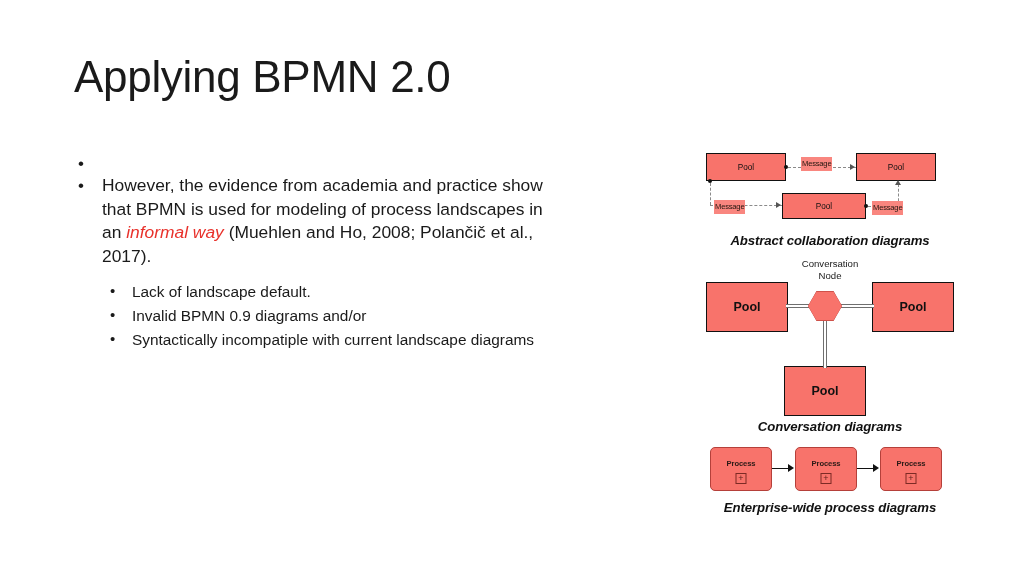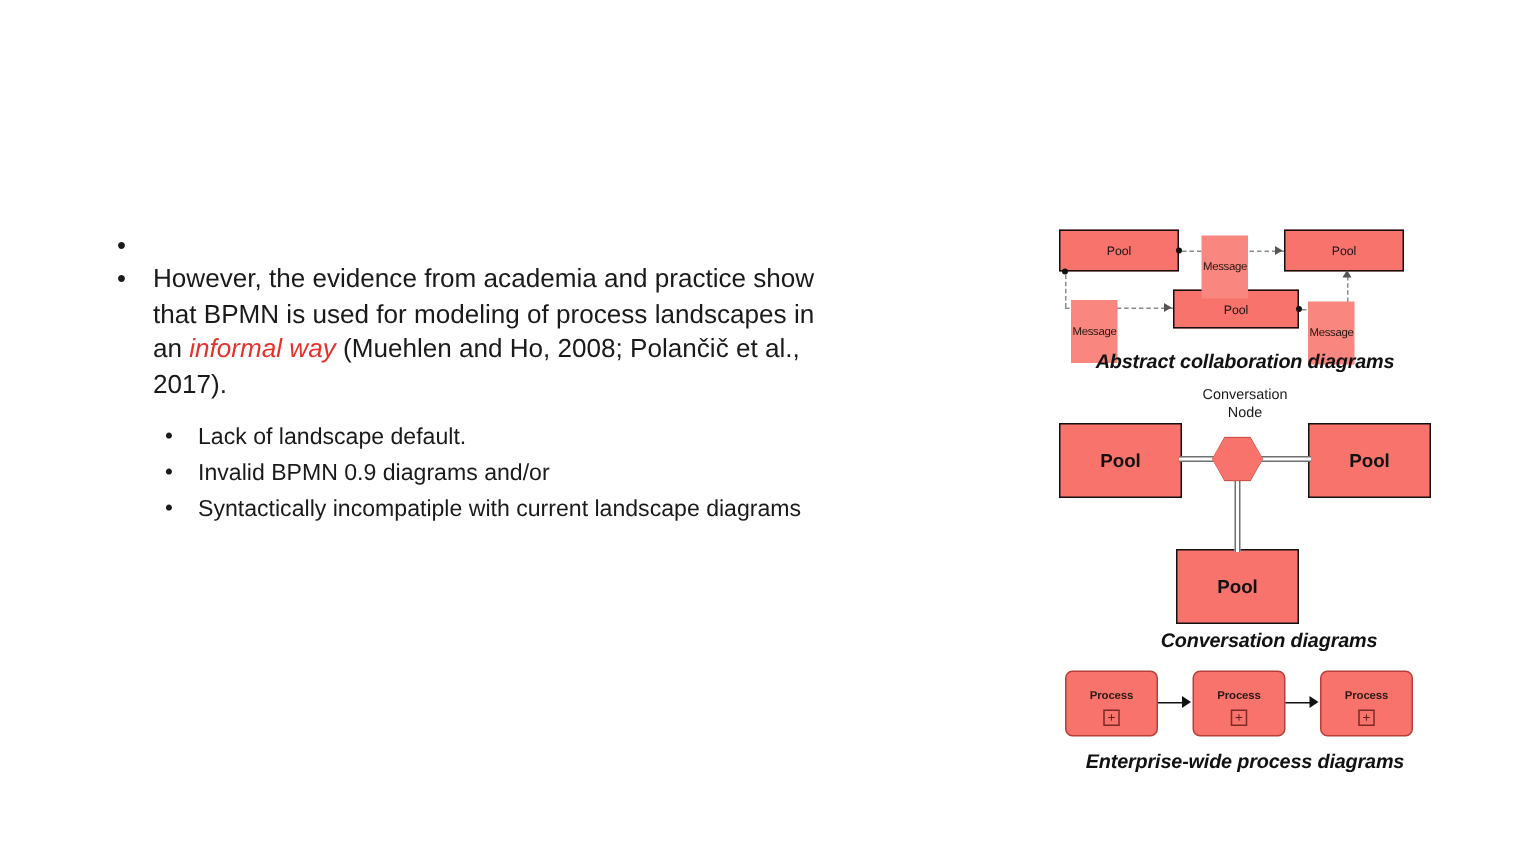--- a/index.html
+++ b/index.html
@@ -117,21 +117,21 @@
   .pool.small { font-size: 8.2px; }
   .pool.bold { font-weight: bold; font-size: 12.5px; }
 
   
   .msg-label {
     position: absolute;
     background: #f9867f;
     color: #23160f;
     font-size: 7.6px;
     line-height: 10px;
-    padding: 16px 1px;
+    padding: 2px 1px;
     white-space: nowrap;
     letter-spacing: -0.2px;
   }
 
   
   .dashed-h, .dashed-v {
     position: absolute;
     border-color: #8a8a8a;
   }
   .dashed-h { border-top: 1.3px dashed #8a8a8a; height: 0; }
@@ -242,20 +242,21 @@
     border-top: 4px solid transparent;
     border-bottom: 4px solid transparent;
     border-left: 6.5px solid #111;
   }
 </style>
 </head>
 <body>
 
 <div class="slide">
 
+  <div class="slide-title">Applying BPMN 2.0</div>
 
   <div class="body-col">
 
     <div class="bullet-l1">
       <span class="dot">•</span>
     </div>
 
     <div class="gap"></div>
 
     <div class="bullet-l1">
@@ -335,21 +336,21 @@
         <span>Pool</span>
       </div>
 
       <div class="dbl-h" style="left:126px; top:46px; width:36px;"></div>
       <div class="dbl-h" style="left:178px; top:46px; width:36px;"></div>
       <div class="dbl-v" style="left:163px; top:58px; height:52px;"></div>
 
       <div class="hexagon-outline" style="left:148px; top:33px;"></div>
       <div class="hexagon" style="left:148px; top:33px;"></div>
 
-      <div class="fig-caption" style="position:absolute; left:16px; top:161px; width:340px;">Conversation diagrams</div>
+      <div class="fig-caption" style="position:absolute; left:0; top:161px; width:340px;">Conversation diagrams</div>
     </div>
 
     <div class="figure" style="height:90px; margin-top:29px;">
 
       <div class="proc-box" style="left:50px; top:10px; width:62px; height:44px;">
         <div class="proc-label">Process</div>
         <div class="proc-plus">+</div>
       </div>
 
       <div class="proc-box" style="left:135px; top:10px; width:62px; height:44px;">

